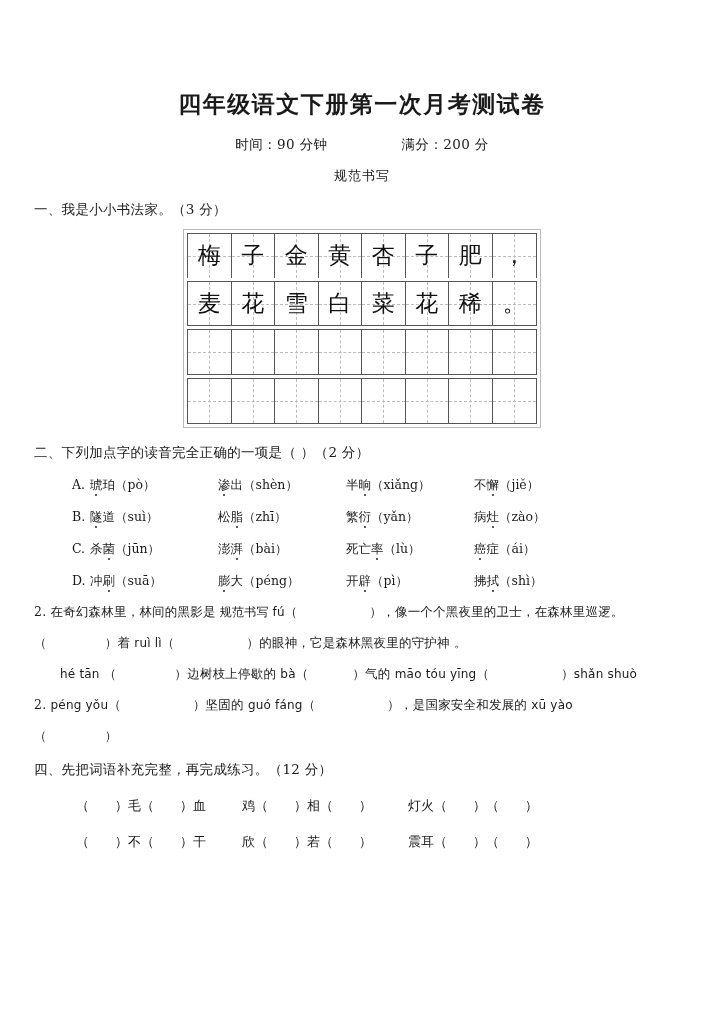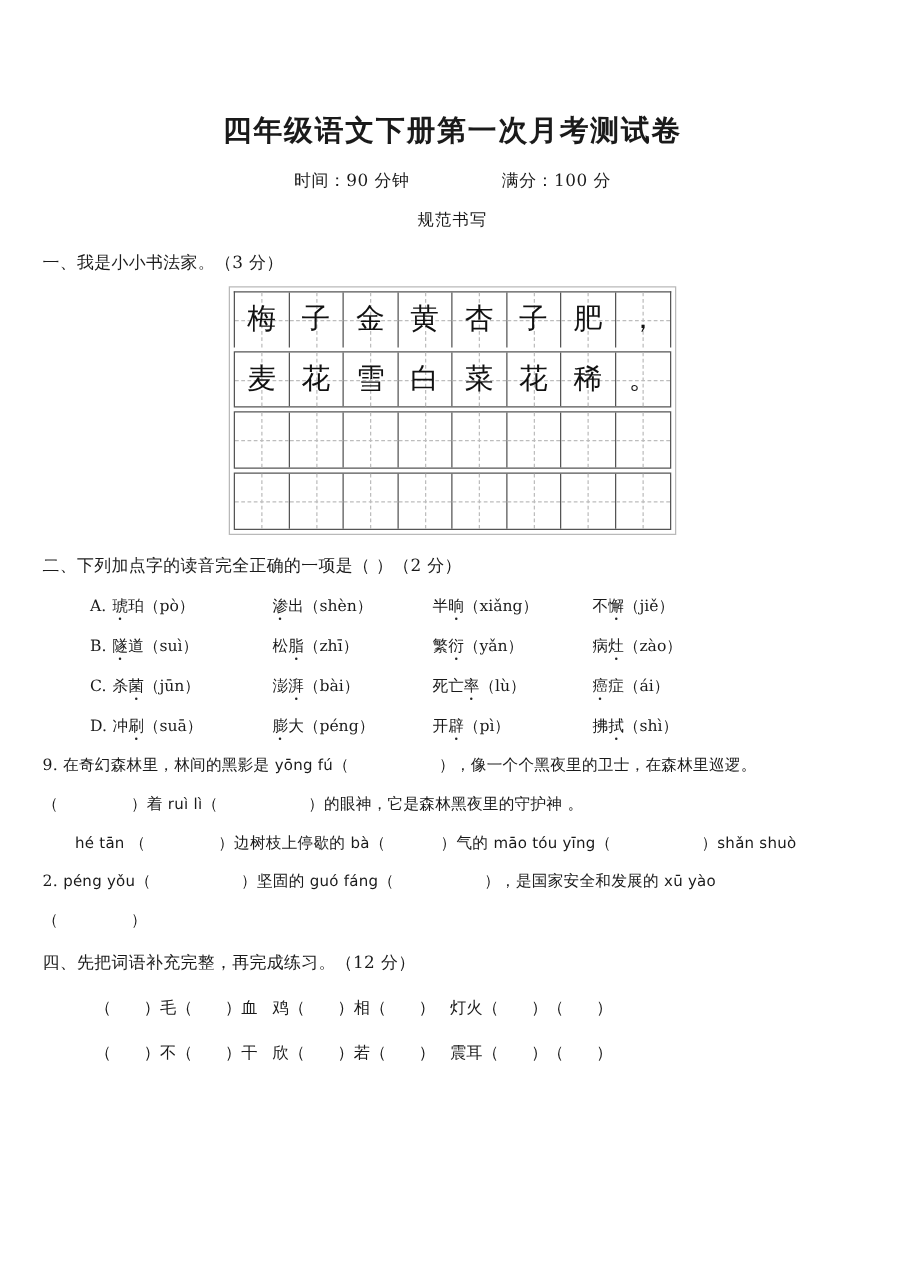--- a/index.html
+++ b/index.html
@@ -144,39 +144,40 @@
   .blank-sm { display: inline-block; width: 44px; }
   .blank-md { display: inline-block; width: 58px; }
   .blank-lg { display: inline-block; width: 72px; }
 
   
   .word-row {
     display: flex;
     font-size: 13px;
     margin-top: 18px;
     padding-left: 42px;
+    gap: 24px;
   }
   .word-cell {
     width: 142px;
     flex: none;
     white-space: nowrap;
   }
   .word-cell.wide { width: 168px; }
   .gap { display: inline-block; width: 26px; }
 </style>
 </head>
 <body>
 
 <div class="page">
 
   <h1 class="paper-title">四年级语文下册第一次月考测试卷</h1>
 
   <div class="meta-row">
     <span>时间：90 分钟</span>
-    <span>满分：100 分</span>
+    <span>满分：200 分</span>
   </div>
 
   <div class="section-head">规范书写</div>
 
   <div class="q-title">一、我是小小书法家。（3 分）</div>
 
   <div class="grid-wrap">
     <div class="grid-row">
       <div class="cell">
           <span>梅</span>
@@ -313,21 +314,21 @@
   <div class="choice-row">
     <span class="choice-label">D.</span>
     <span class="choice-item"><span>冲</span><span class="dotted">刷</span><span>（suā）</span></span>
     <span class="choice-item"><span class="dotted">膨</span><span>大</span><span>（péng）</span></span>
     <span class="choice-item"><span>开</span><span class="dotted">辟</span><span>（pì）</span></span>
     <span class="choice-item"><span>拂</span><span class="dotted">拭</span><span>（shì）</span></span>
   </div>
 
 
   <div class="fill-line">
-    <span>9. 在奇幻森林里，林间的黑影是 </span><span class="py">yōng fú</span><span>（</span><span class="blank-lg"></span><span>），像一个个黑夜里的卫士，在森林里巡逻。</span>
+    <span>2. 在奇幻森林里，林间的黑影是 </span><span class="py">规范书写 fú</span><span>（</span><span class="blank-lg"></span><span>），像一个个黑夜里的卫士，在森林里巡逻。</span>
   </div>
 
   <div class="fill-line">
     <span>（</span><span class="blank-md"></span><span>）着 </span><span class="py">ruì lì</span><span>（</span><span class="blank-lg"></span><span>）的眼神，它是森林黑夜里的守护神  。</span>
   </div>
 
   <div class="fill-line indent">
     <span class="py">hé tān</span> <span>（</span><span class="blank-md"></span><span>）边树枝上停歇的 </span><span class="py">bà</span><span>（</span><span class="blank-sm"></span><span>）气的 </span><span class="py">māo tóu yīng</span><span>（</span><span class="blank-lg"></span><span>）</span><span class="py">shǎn shuò</span>
   </div>
 

